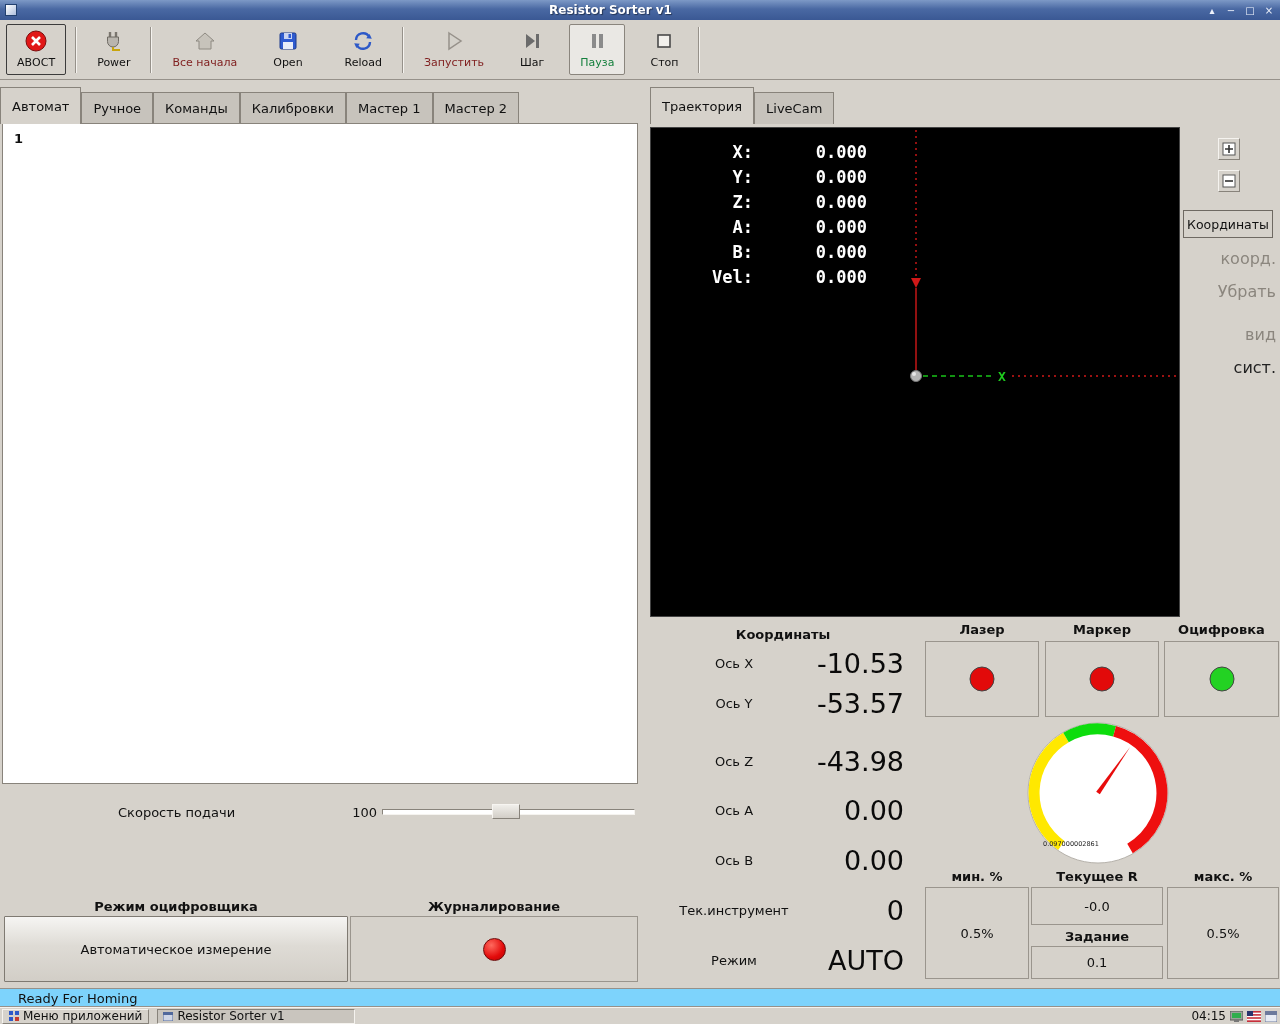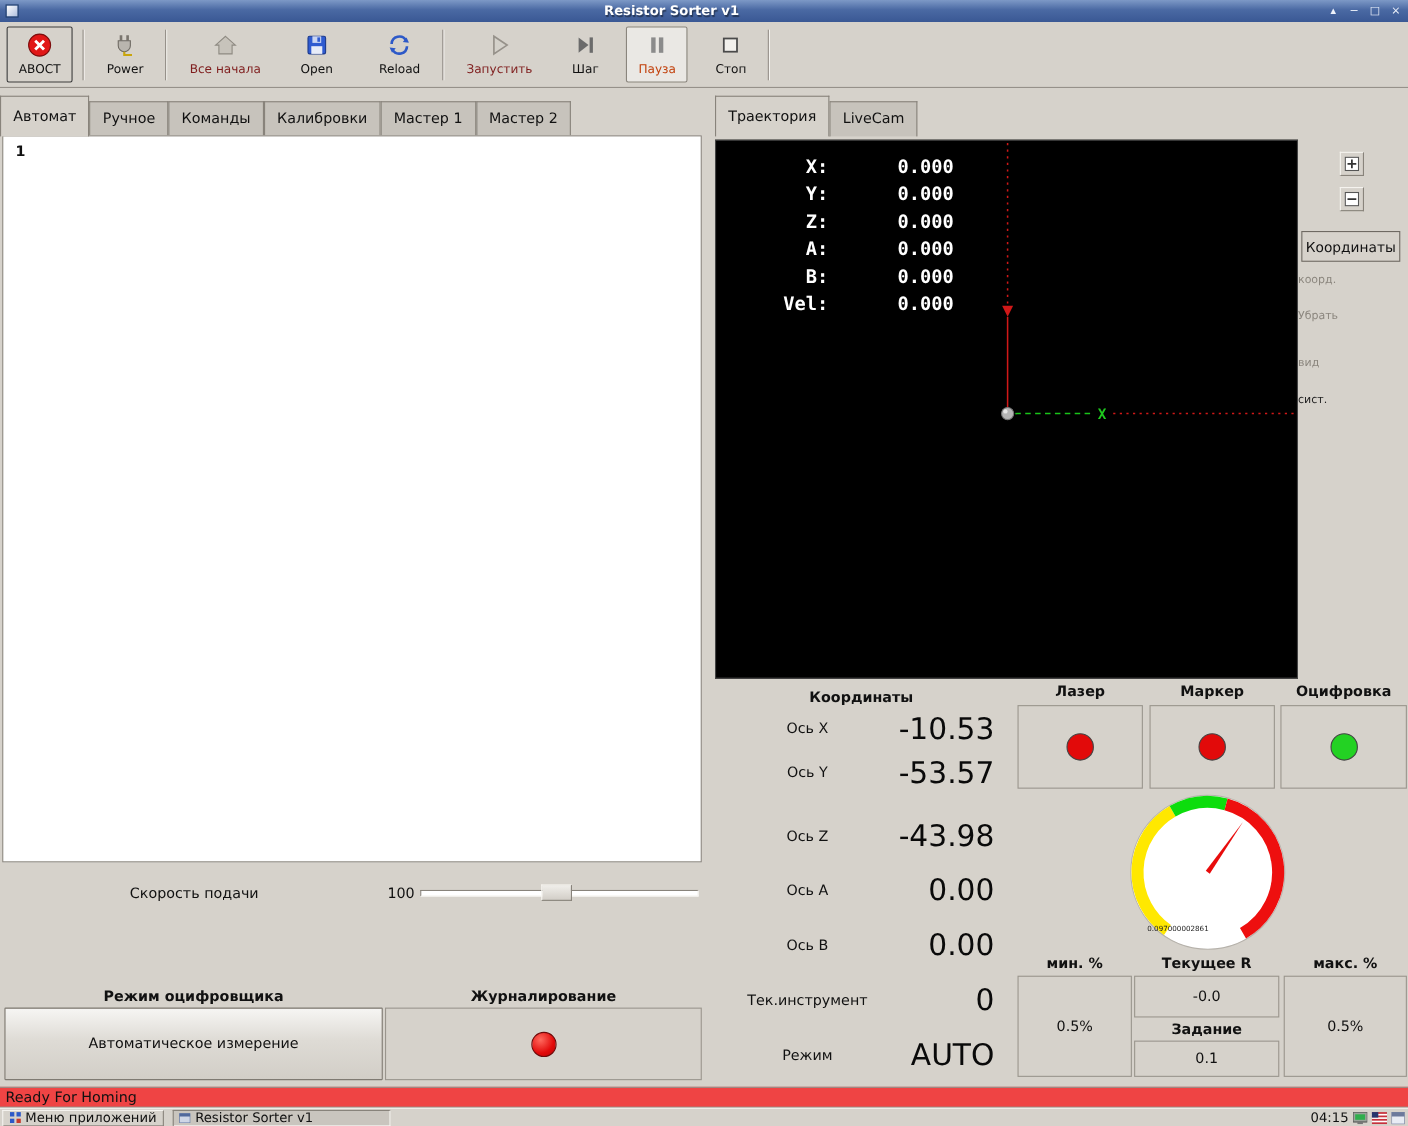--- a/index.html
+++ b/index.html
@@ -15,21 +15,21 @@
 #win-menu-icon{width:12px;height:12px;margin-left:5px;background:linear-gradient(135deg,#ffffff,#aebedd);border:1px solid #22406f}
 #win-title{flex:1;text-align:center;color:#fff;font-weight:bold;font-size:12px;text-shadow:1px 1px 1px rgba(0,0,0,.45)}
 .win-btn{width:16px;height:15px;margin-right:3px;color:#eef2fb;font-size:10px;line-height:15px;text-align:center}
 
 
 #toolbar{left:0;top:20px;width:1280px;height:60px;border-bottom:1px solid #96918a;display:flex;align-items:center;padding-left:6px}
 .tb-btn{display:flex;flex-direction:column;align-items:center;justify-content:flex-end;gap:3px;padding:4px 10px 5px;border:1px solid transparent}
 .tb-btn .lbl{font-size:11px;white-space:nowrap}
 .tb-btn.focused{border-color:#3c3c3c;border-radius:2px}
 .tb-btn.pressed{background:#eae8e4;border-color:#8a857d;border-radius:2px}
-.tb-btn.pressed .lbl{color:#c2410c}
+.tb-btn.pressed .lbl{color:#15803d}
 .tb-btn.disabled .lbl{color:#7f1d1d}
 .tb-sep{width:0;height:46px;border-left:1px solid #96918a;border-right:1px solid #f5f3ef;margin:0 9px}
 .gap-m{margin-left:14px}.gap-l{margin-left:20px}
 .icon24{width:24px;height:24px}
 
 
 .tabbar{position:absolute;display:flex;align-items:flex-end;height:38px}
 .tab{border:1px solid #88837b;border-bottom:none;background:#c7c3bc;padding:8px 11px;font-size:13px;position:relative;z-index:1}
 .tab.active{background:#d6d2cb;padding:11px 11px 10px;z-index:3}
 
@@ -51,37 +51,37 @@
 #readout{position:absolute;left:10px;top:14px;font-family:"DejaVu Sans Mono","Liberation Mono",monospace;font-weight:bold;font-size:17px;color:#fff;z-index:2}
 .ro-row{height:25px;display:flex}
 .ro-l{display:inline-block;width:92px;text-align:right}
 .ro-v{display:inline-block;width:114px;text-align:right}
 #axes-svg{position:absolute;left:0;top:0;z-index:1}
 
 
 #view-strip{left:1180px;top:127px;width:100px;height:490px}
 .mini-btn{position:absolute;width:22px;height:22px;background:#d6d2cb;border:1px solid #88837b;border-top-color:#f5f3ef;border-left-color:#f5f3ef;display:flex;align-items:center;justify-content:center}
 #coords-view-btn{position:absolute;left:3px;top:83px;width:90px;height:28px;border:1px solid #6e6962;display:flex;align-items:center;justify-content:center;font-size:12.5px;background:#d6d2cb}
-.strip-lbl{position:absolute;left:0;width:96px;text-align:left;font-size:10px}
+.strip-lbl{position:absolute;left:0;width:96px;text-align:right;font-size:16px}
 
 
 #dro-panel{left:648px;top:624px;width:270px;height:364px}
 #dro-title{position:absolute;left:0;top:3px;width:270px}
 .dro-row{position:absolute;left:0;width:270px;height:32px}
 .dro-label{position:absolute;left:0;top:50%;transform:translateY(-50%);width:172px;text-align:center;font-size:13px}
 .dro-value{position:absolute;right:14px;top:50%;transform:translateY(-50%);font-size:27px;color:#0a0a0a}
 
 .ind-title{position:absolute;top:622px;font-size:13px;font-weight:bold;text-align:center}
 .ind-box{position:absolute;top:641px;height:76px;border:1px solid #9a958d;display:flex;align-items:center;justify-content:center}
 
 .param-title{position:absolute;font-weight:bold;font-size:13px;text-align:center}
 .param-box{position:absolute;border:1px solid #9a958d;display:flex;align-items:center;justify-content:center;font-size:13px}
 
 
-#statusbar{left:0;top:988px;width:1280px;height:19px;border-top:1px solid #96918a;display:flex;align-items:center;padding-left:5px;background:#ef4444}
+#statusbar{left:0;top:988px;width:1280px;height:19px;border-top:1px solid #96918a;display:flex;align-items:center;padding-left:18px;background:#7dd3fc}
 #taskbar{left:0;top:1007px;width:1280px;height:17px;background:#d6d2cb;border-top:1px solid #f5f3ef;box-shadow:0 -1px 0 #96918a;display:flex;align-items:center;font-size:12px}
 #menu-btn{height:15px;margin-left:2px;padding:0 6px;display:flex;align-items:center;gap:4px;background:#d6d2cb;border:1px solid #88837b;border-top-color:#f5f3ef;border-left-color:#f5f3ef}
 #task-btn{height:15px;margin-left:8px;width:198px;padding:0 5px;display:flex;align-items:center;gap:4px;background:#c9c5be;border:1px solid #f5f3ef;border-top-color:#88837b;border-left-color:#88837b;overflow:hidden;white-space:nowrap}
 #tb-right{margin-left:auto;display:flex;align-items:center;gap:4px;padding-right:3px}
 </style>
 </head>
 <body>
 
 <div id="screen">
 

